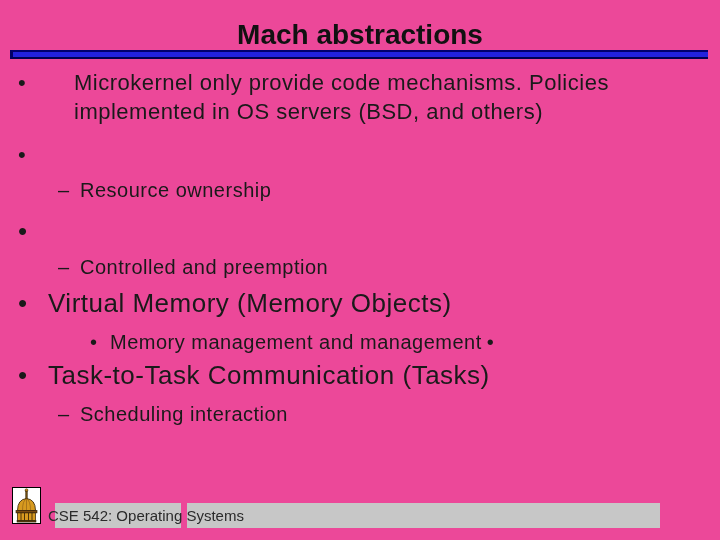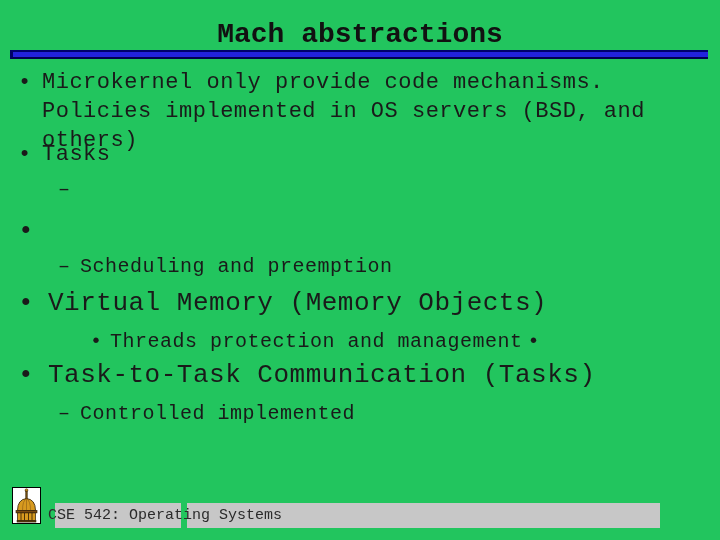--- a/index.html
+++ b/index.html
@@ -1,33 +1,33 @@
 <!DOCTYPE html>
 <html><head>
 <meta charset="utf-8">
 <style>
   html,body{margin:0;padding:0;background:#fff;}
   .slide{
-    position:relative;width:720px;height:540px;background:#22c55e;
-    overflow:hidden;font-family:Liberation Mono, monospace;color:#1a1a1a;
+    position:relative;width:720px;height:540px;background:#ec4899;
+    overflow:hidden;font-family:Liberation Sans, sans-serif;color:#1a1a1a;
   }
   .title{
     position:absolute;top:19px;left:0;width:720px;text-align:center;
     font-size:28px;font-weight:bold;color:#111;
   }
   .rule{
     position:absolute;left:10px;top:50px;width:698px;height:9px;
     background:#2222DE;box-sizing:border-box;
     border-top:2px solid #00006E;border-bottom:2px solid #000052;border-left:3px solid #000066;
   }
   .line{position:absolute;display:flex;align-items:flex-start;letter-spacing:0.5px;}
   .marker{flex:0 0 auto;text-align:left;padding-left:4px;box-sizing:border-box;}
   .l1s{left:14px;font-size:22px;line-height:29px;}
   .l1s .marker{width:28px;}
-  .l1s .text{max-width:622px;}
+  .l1s .text{max-width:622px;margin-left:32px;}
   .l1l{left:14px;font-size:26px;line-height:30px;}
   .l1l .marker{width:34px;}
   .l2{left:56px;font-size:20px;line-height:24px;}
   .l2 .marker{width:24px;padding-left:2px;}
   .l3{left:90px;font-size:20px;line-height:24px;}
   .l3 .marker{width:20px;padding-left:0;}
   .trail{margin-left:5px;}
   .footer-bar{position:absolute;top:503px;height:25px;background:#C7C7C7;}
   .footer-bar.left{left:55px;width:126px;}
   .footer-bar.main{left:187px;width:473px;}
@@ -50,55 +50,55 @@
 
   <div class="rule"></div>
 
   <div class="line l1s" style="top:68px;">
     <span class="marker">•</span>
     <span class="text">Microkernel only provide code mechanisms. Policies implemented in OS servers (BSD, and others)</span>
   </div>
 
   <div class="line l1s" style="top:140px;">
     <span class="marker">•</span>
-    <span class="text">Tasks</span>
   </div>
 
   <div class="line l2" style="top:178px;">
     <span class="marker">–</span>
+    <span class="text">Resource ownership</span>
   </div>
 
   <div class="line l1l" style="top:216px;">
     <span class="marker">•</span>
   </div>
 
   <div class="line l2" style="top:255px;">
     <span class="marker">–</span>
-    <span class="text">Scheduling and preemption</span>
+    <span class="text">Controlled and preemption</span>
   </div>
 
   <div class="line l1l" style="top:288px;">
     <span class="marker">•</span>
     <span class="text">Virtual Memory (Memory Objects)</span>
   </div>
 
   <div class="line l3" style="top:330px;">
     <span class="marker">•</span>
-    <span class="text">Threads protection and management</span>
+    <span class="text">Memory management and management</span>
     <span class="trail">•</span>
   </div>
 
   <div class="line l1l" style="top:360px;">
     <span class="marker">•</span>
     <span class="text">Task-to-Task Communication (Tasks)</span>
   </div>
 
   <div class="line l2" style="top:402px;">
     <span class="marker">–</span>
-    <span class="text">Controlled implemented</span>
+    <span class="text">Scheduling interaction</span>
   </div>
 
   <div class="footer-bar left"></div>
   <div class="footer-bar main"></div>
 
   <div class="footer-text">CSE 542: Operating Systems</div>
 
   <div class="logo-box">
     <svg viewBox="0 0 27 35" xmlns="http://www.w3.org/2000/svg">
 

